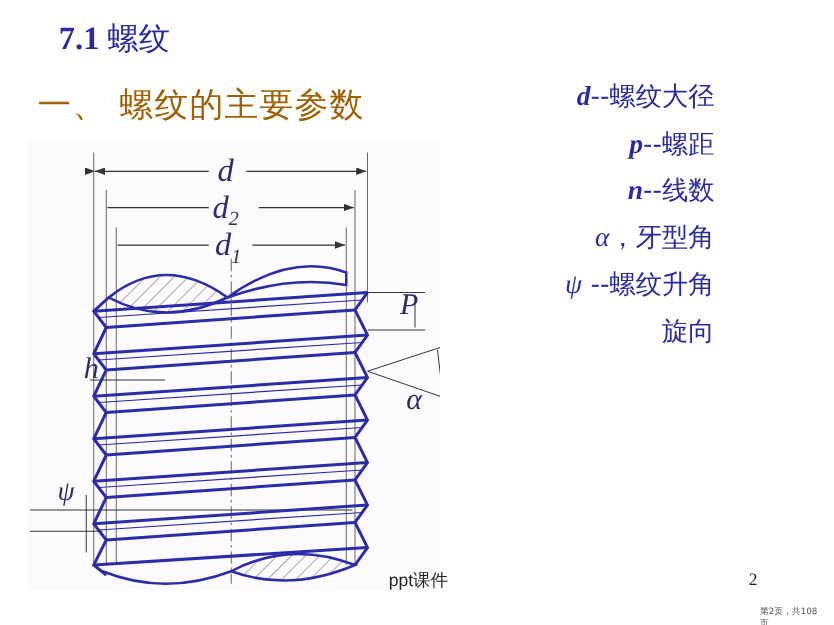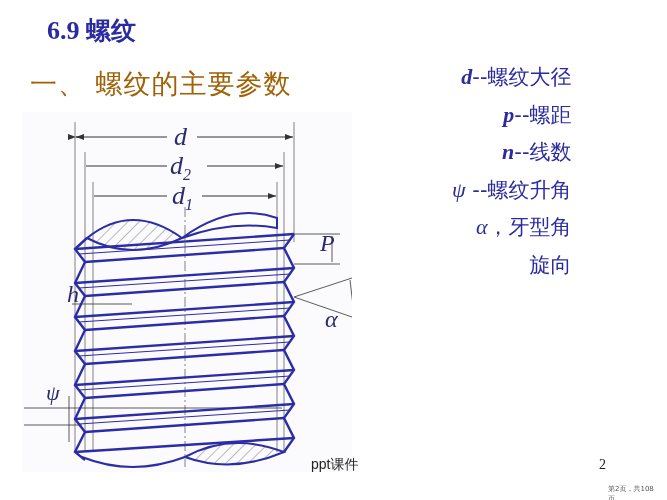--- a/index.html
+++ b/index.html
@@ -4,21 +4,21 @@
 <style>
   html, body { margin: 0; padding: 0; }
   body {
     width: 667px; height: 500px; background: #ffffff; position: relative; overflow: hidden;
     font-family: "DejaVu Serif", "Liberation Serif", serif;
   }
   .slide-title {
     position: absolute; left: 47px; top: 14px; font-size: 26px; color: #2b2ba0; font-weight: bold;
     font-family: "Liberation Serif", serif;
   }
-  .slide-title .cn { font-weight: bold; font-family: "DejaVu Sans", sans-serif; font-size: 25px; }
+  .slide-title .cn { font-weight: normal; font-family: "DejaVu Sans", sans-serif; font-size: 25px; }
   .subtitle {
     position: absolute; left: 30px; top: 66px; font-size: 27px; color: #a16207;
     font-family: "DejaVu Sans", sans-serif; letter-spacing: 1px;
   }
   .diagram {
     position: absolute; left: 22px; top: 112px; width: 330px; height: 360px; background: #fbfbfd;
   }
   .params { position: absolute; left: 452px; top: 62px; text-align: right; }
   .param {
     color: #2b2ba0; font-size: 21px; height: 37.5px; line-height: 30px; white-space: nowrap;
@@ -37,21 +37,21 @@
   }
   .page-info {
     position: absolute; left: 608px; top: 484px; font-size: 7px; color: #555;
     font-family: "DejaVu Sans", sans-serif;
   }
 </style>
 </head>
 <body>
 
 <div class="slide-title">
-  <span>6.9</span>
+  <span>7.1</span>
   <span class="cn">螺纹</span>
 </div>
 
 <div class="subtitle">一、 螺纹的主要参数</div>
 
 <div class="diagram">
   <svg width="330" height="360" viewBox="0 0 330 360" xmlns="http://www.w3.org/2000/svg">
     <defs>
       <pattern id="hatch" width="8" height="8" patternUnits="userSpaceOnUse" patternTransform="rotate(45)">
         <line x1="0" y1="0" x2="0" y2="8" stroke="#777" stroke-width="1"></line>
@@ -139,20 +139,20 @@
 
     <path d="M163,345 Q210,320 262,340 Q210,362 163,345 z" fill="url(#hatch)" stroke="#2c2ca8" stroke-width="2"></path>
     <path d="M60,345 Q110,365 163,345" fill="none" stroke="#2c2ca8" stroke-width="2"></path>
   </svg>
 </div>
 
 <div class="params">
   <div class="param"><span class="sym">d</span><span>--螺纹大径</span></div>
   <div class="param"><span class="sym">p</span><span>--螺距</span></div>
   <div class="param"><span class="sym">n</span><span>--线数</span></div>
+  <div class="param"><span class="sym plain">α</span><span>，牙型角</span></div>
   <div class="param"><span class="sym plain">ψ</span><span> --螺纹升角</span></div>
-  <div class="param"><span class="sym plain">α</span><span>，牙型角</span></div>
   <div class="param"><span>旋向</span></div>
 </div>
 
 <div class="footer-left">ppt课件</div>
 <div class="footer-num">2</div>
 <div class="page-info">第2页，共108页。</div>
 
 </body></html>

